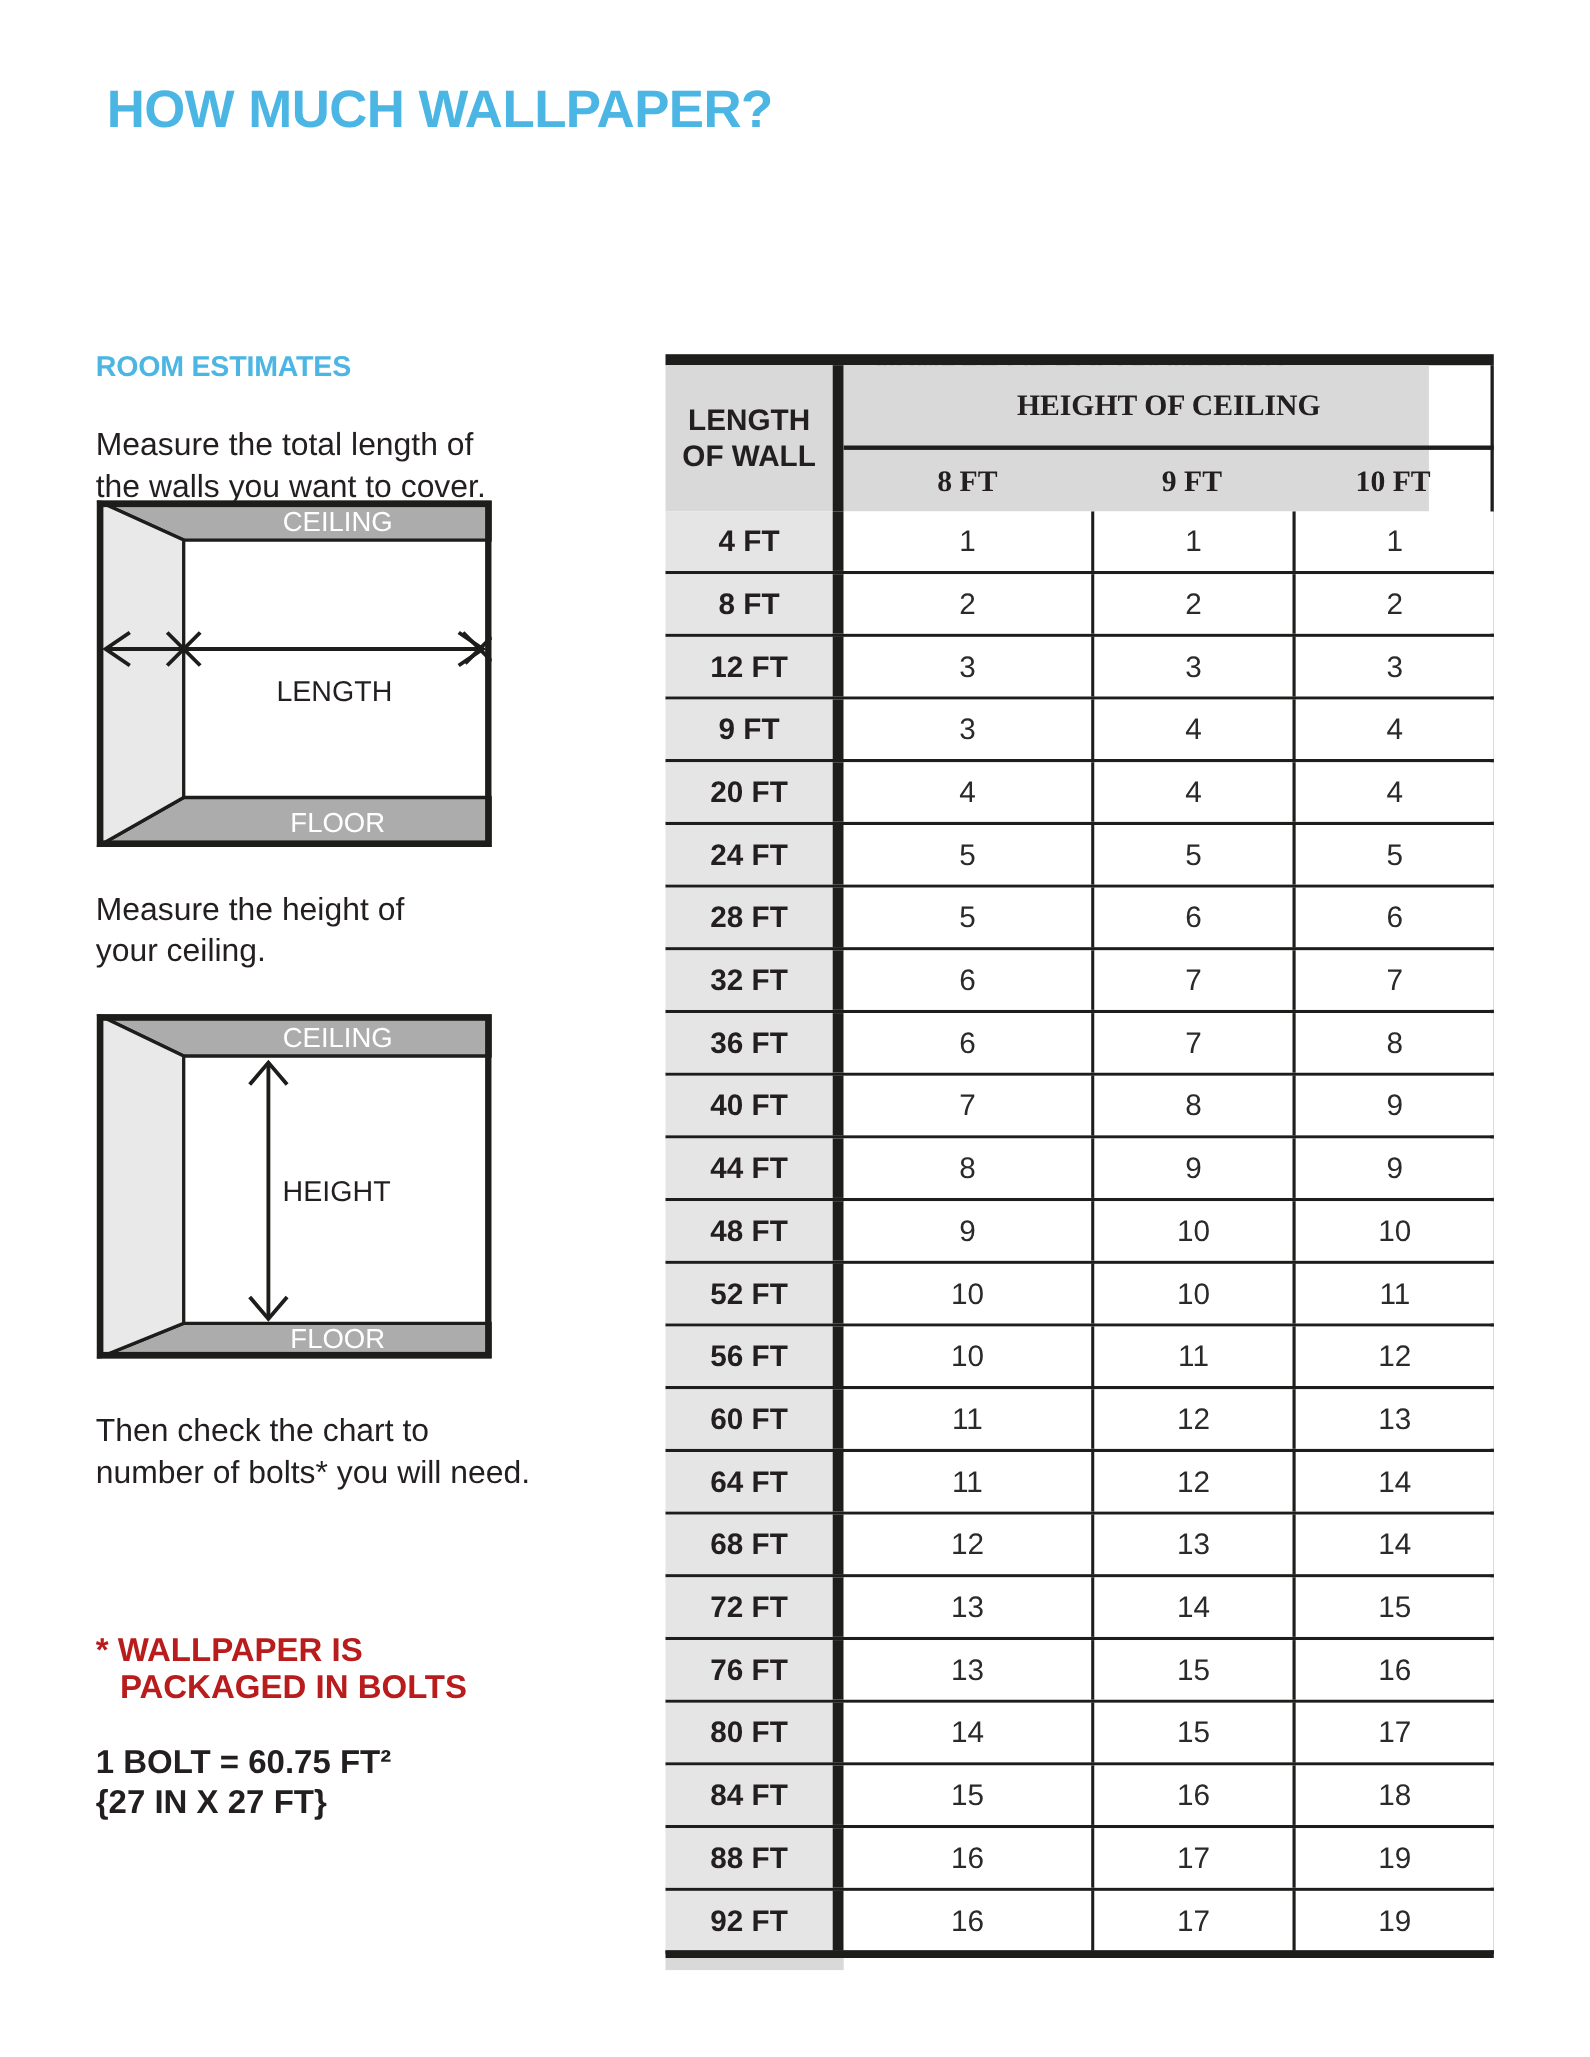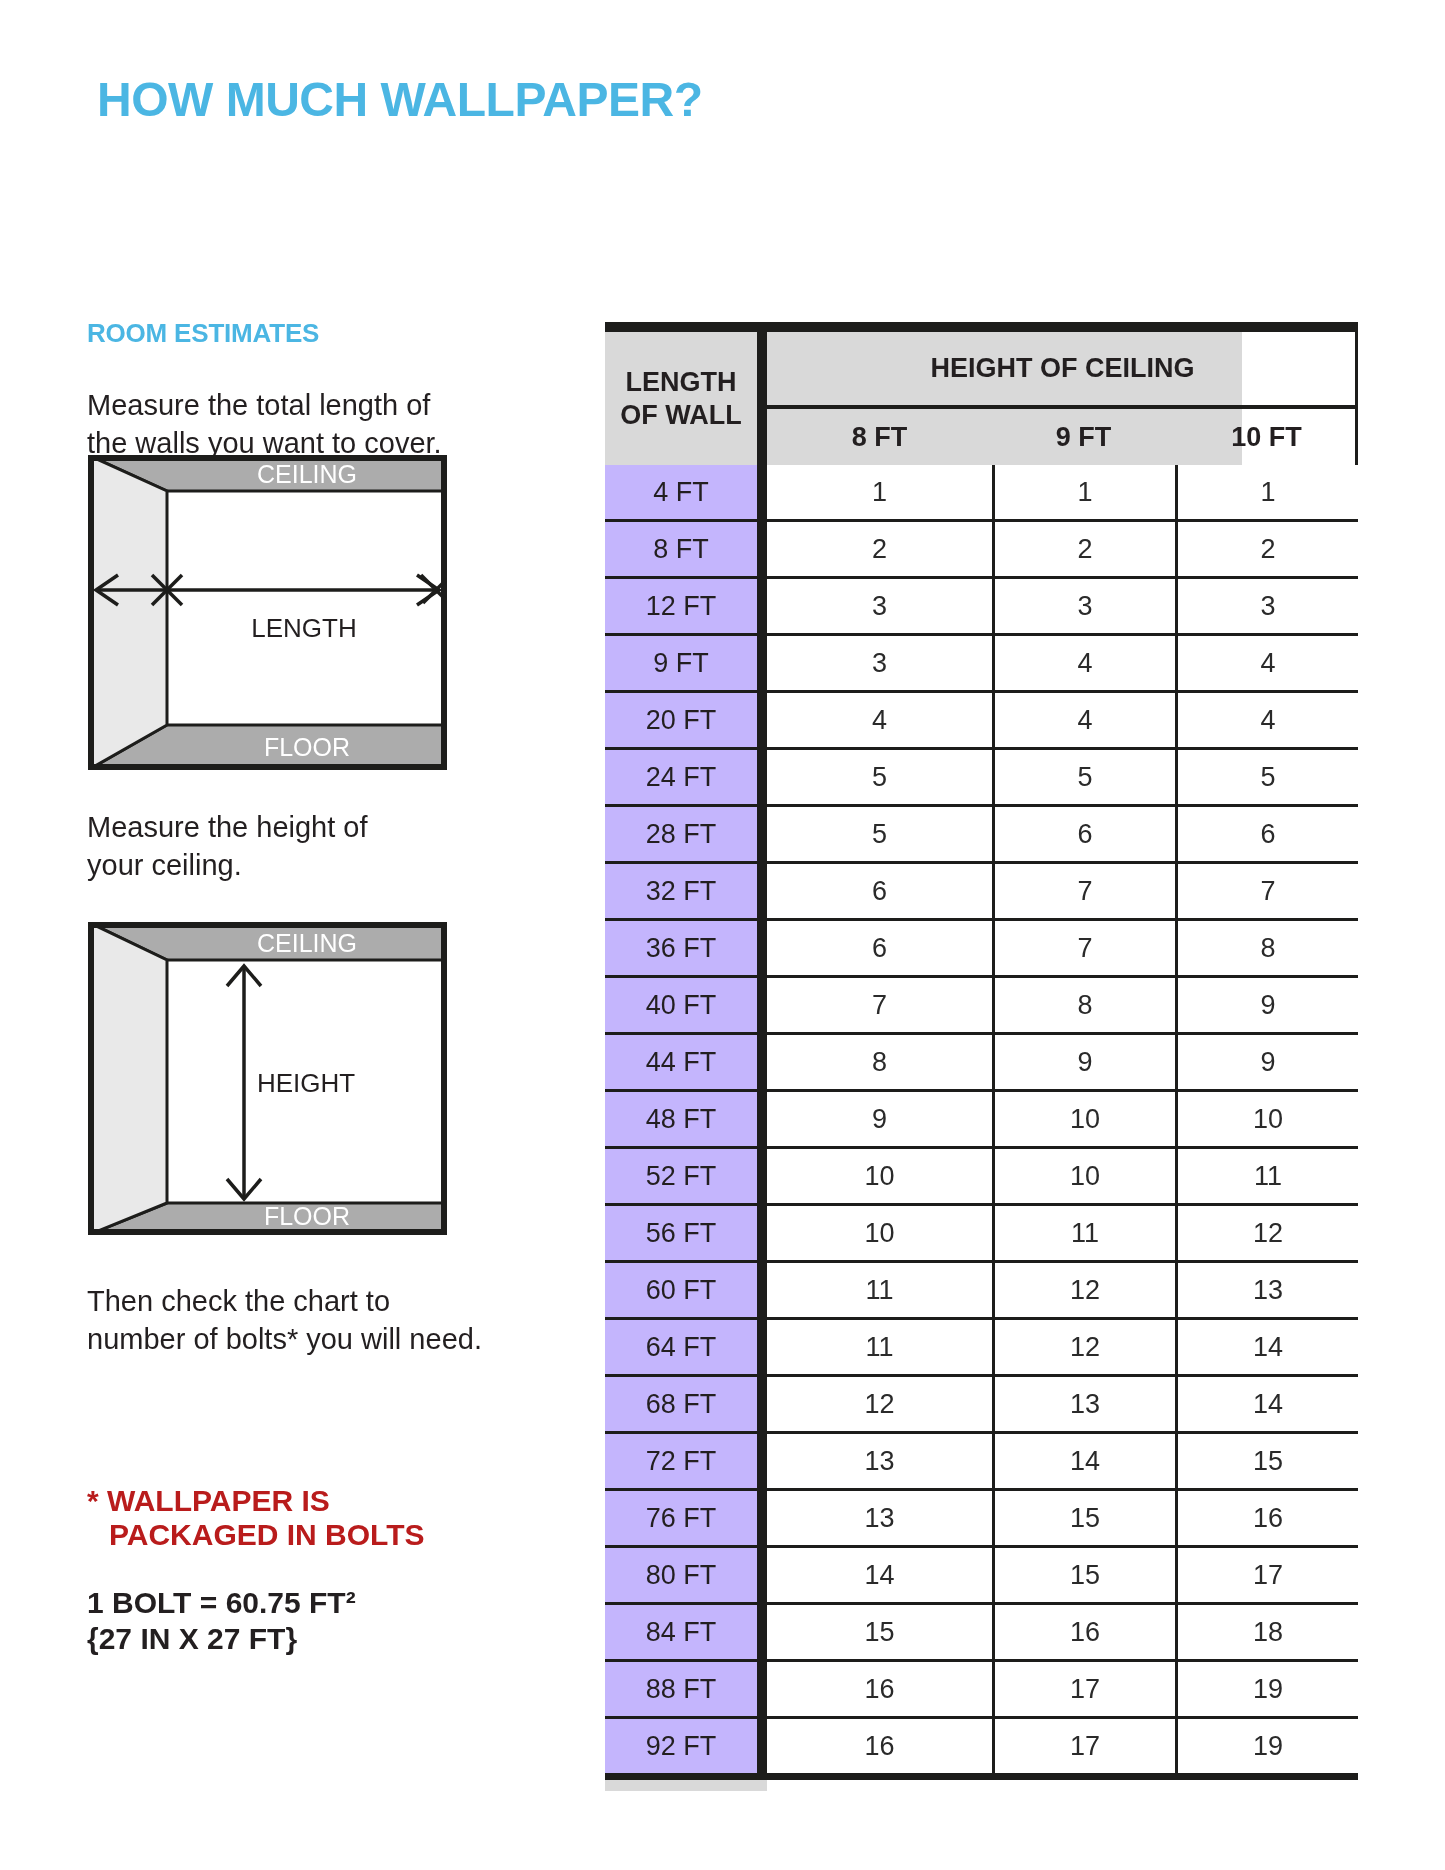--- a/index.html
+++ b/index.html
@@ -22,21 +22,21 @@
 
   
   .tablewrap{left:605px;top:322px;width:753px;height:1478px;}
   .t-topbar{left:0;top:0;width:753px;height:10px;background:#1d1d1b;}
   .t-col1head{
     left:0;top:10px;width:152px;height:133px;background:#D9D9D9;
     display:flex;flex-direction:column;align-items:center;justify-content:center;
     font-size:27px;font-weight:bold;line-height:33px;text-align:center;
   }
   .t-hdivider{left:152px;top:10px;width:10px;height:133px;background:#1d1d1b;}
-  .t-righthead{left:162px;top:10px;width:475px;height:133px;background:#D9D9D9;}
+  .t-righthead{left:162px;top:10px;width:532px;height:133px;background:#D9D9D9;font-family:Liberation Serif, serif;}
   .t-hoc{
     position:absolute;left:0;top:0;width:591px;height:73px;
     display:flex;align-items:center;justify-content:center;
     font-size:27px;font-weight:bold;
   }
   .t-hocline{position:absolute;left:0;top:73px;width:591px;height:4px;background:#1d1d1b;}
   .t-subrow{
     position:absolute;left:0;top:77px;width:591px;height:56px;
     display:grid;grid-template-columns:225px 183px 183px;
   }
@@ -44,22 +44,22 @@
     display:flex;align-items:center;justify-content:center;
     font-size:27px;font-weight:bold;
   }
   .t-rightline{left:750px;top:10px;width:3px;height:1444px;background:#1d1d1b;}
   .t-body{left:0;top:143px;width:753px;}
   .t-row{
     display:grid;grid-template-columns:152px 10px 225px 3px 180px 3px 180px;
     height:57px;box-sizing:border-box;border-bottom:3px solid #1d1d1b;
   }
   .t-row .lbl{
-    background:#c4b5fd;display:flex;align-items:center;justify-content:center;
-    font-size:27px;font-weight:normal;
+    background:#e5e5e5;display:flex;align-items:center;justify-content:center;
+    font-size:27px;font-weight:bold;
   }
   .t-row .sep{background:#1d1d1b;}
   .t-row .val{
     background:#ffffff;display:flex;align-items:center;justify-content:center;
     font-size:27px;color:#2a2a2a;
   }
   .t-bottombar{left:0;top:1451px;width:753px;height:7px;background:#1d1d1b;}
   .t-graytail{left:0;top:1458px;width:162px;height:11px;background:#D9D9D9;}
 
   svg text{font-family:"Liberation Sans","DejaVu Sans",sans-serif;}

